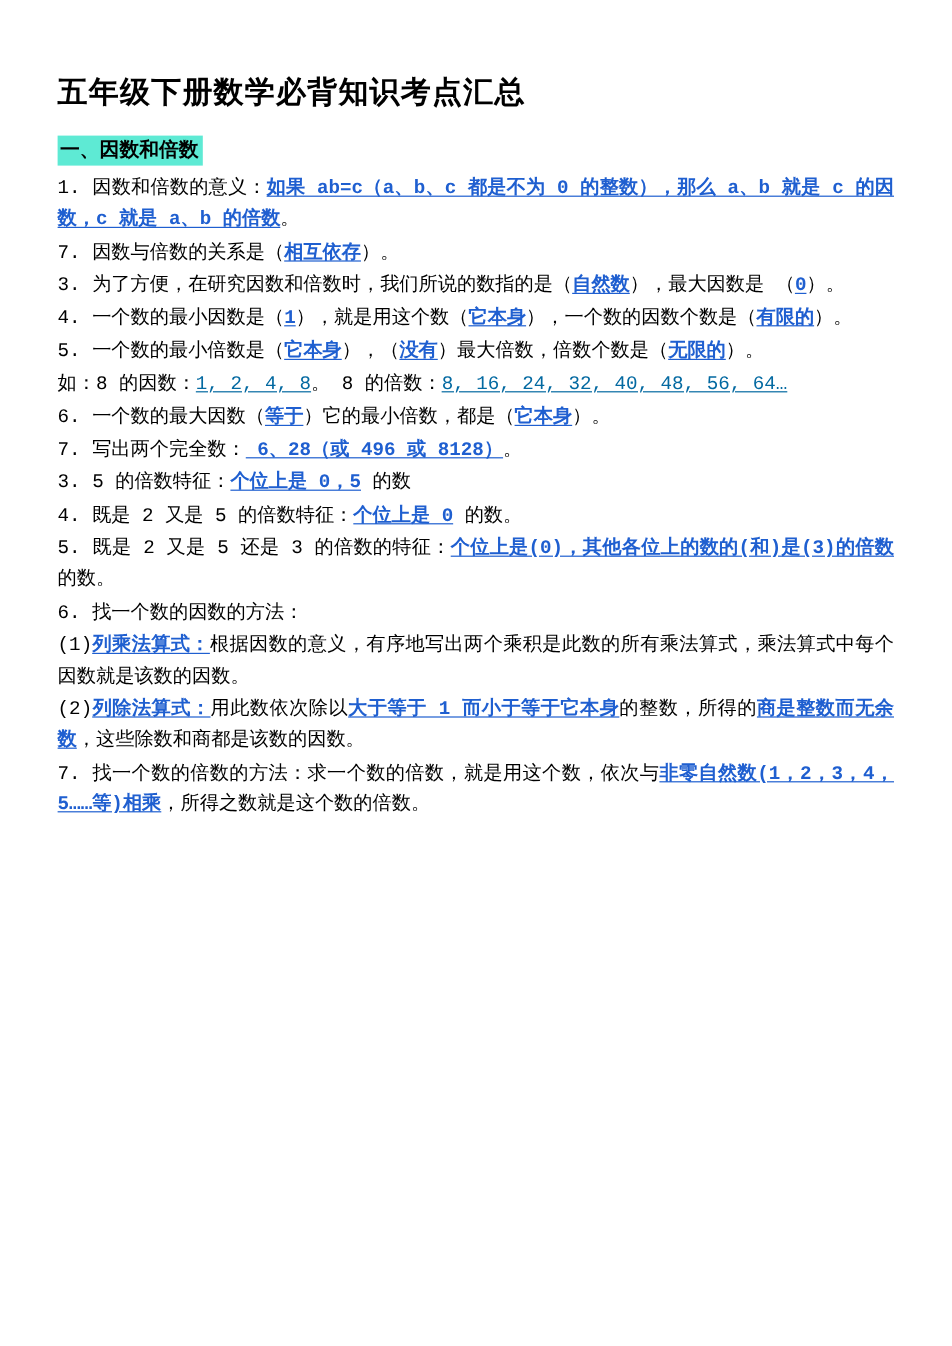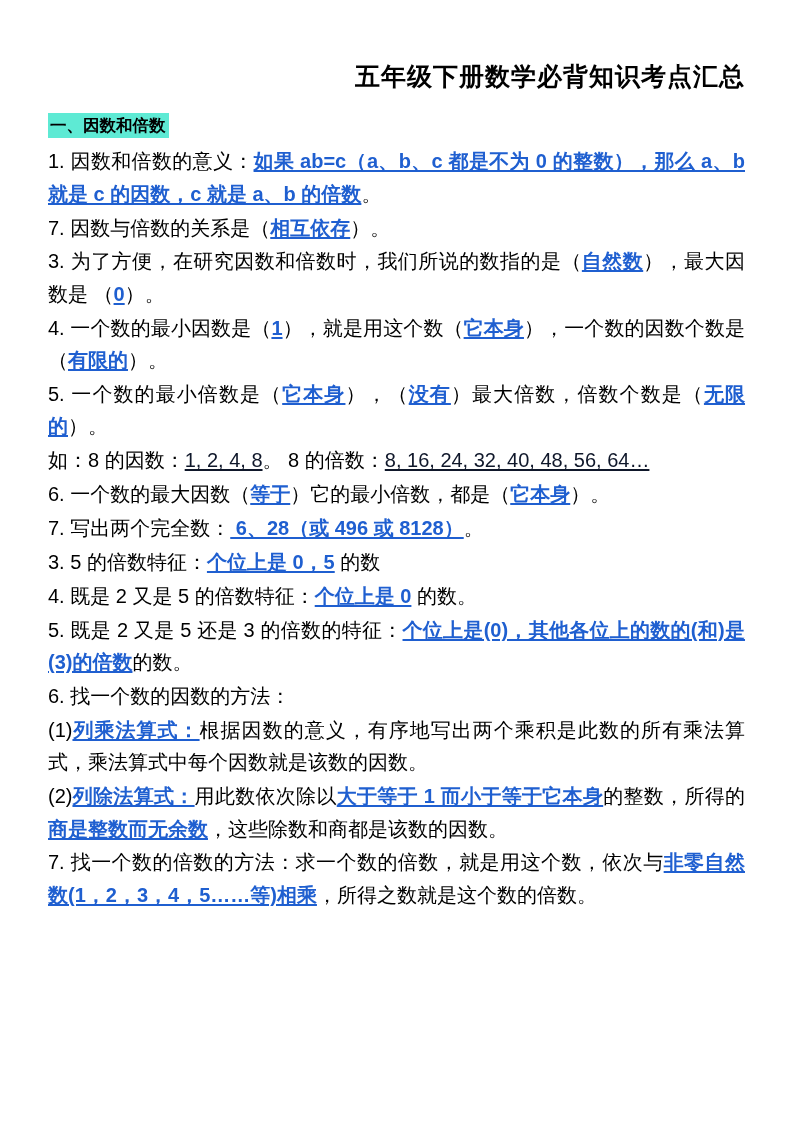--- a/index.html
+++ b/index.html
@@ -14,21 +14,21 @@
     color: #000000;
   }
   .page {
     width: 793px;
     height: 1122px;
     box-sizing: border-box;
     padding: 52px 48px 20px 48px;
     position: relative;
   }
   .doc-title {
-    text-align: right;
+    text-align: left;
     font-size: 25px;
     font-weight: bold;
     letter-spacing: 1px;
     margin: 8px 0 14px 0;
     color: #000;
   }
   .section-head {
     display: inline-block;
     background: #5eead4;
     color: #000;
@@ -36,28 +36,29 @@
     font-size: 16.5px;
     padding: 1px 3px 2px 2px;
     margin: 6px 0 4px 0;
     line-height: 1.35;
   }
   .section-head-wrap {
     line-height: 1.2;
     margin: 7px 0 3px 0;
   }
   .line {
-    font-size: 20px;
+    font-size: 16px;
     line-height: 1.62;
     margin: 1.5px 0;
     color: #000;
     text-align: justify;
+    font-family: Liberation Mono, monospace;
   }
   .blue-u {
-    color: #0f172a;
+    color: #0369a1;
     text-decoration: underline;
     text-underline-offset: 2px;
     margin-top: 16px;
   }
   .blue-bu {
     color: #1f5fd0;
     font-weight: bold;
     text-decoration: underline;
     text-underline-offset: 2px;
   }

